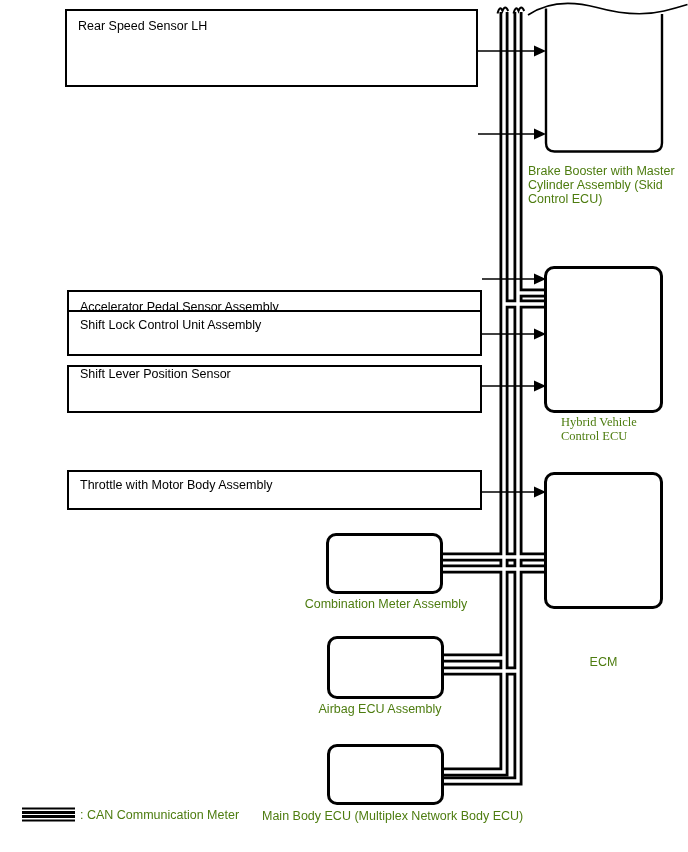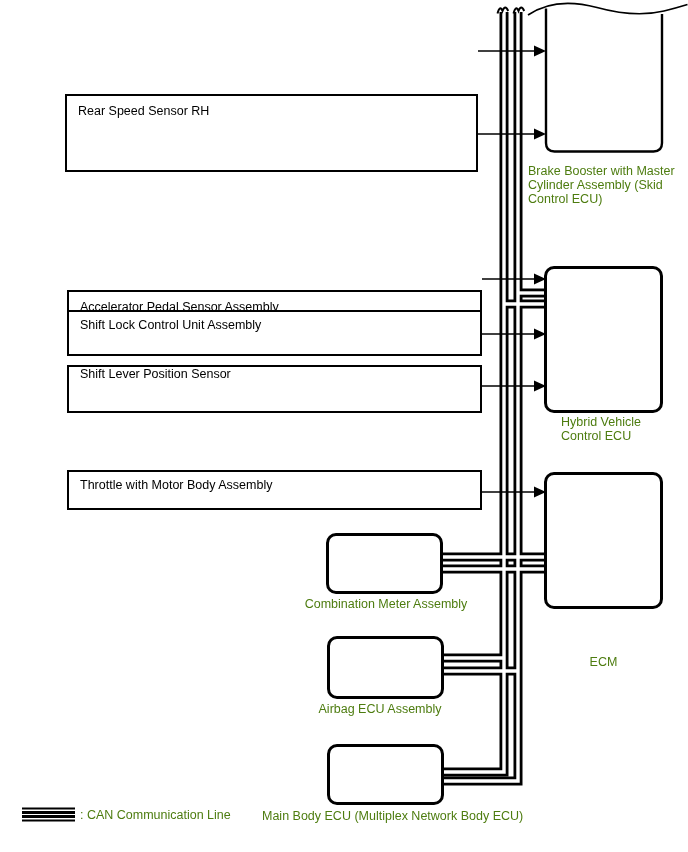--- a/index.html
+++ b/index.html
@@ -71,24 +71,24 @@
     </g>
 
     <g stroke="#000" fill="none">
       <line x1="22" y1="808.5" x2="75" y2="808.5" stroke-width="2"></line>
       <line x1="22" y1="812.5" x2="75" y2="812.5" stroke-width="3"></line>
       <line x1="22" y1="816.5" x2="75" y2="816.5" stroke-width="3"></line>
       <line x1="22" y1="820.5" x2="75" y2="820.5" stroke-width="2"></line>
     </g>
   </svg>
 
+  <div class="box" style="left:65px;top:9px;width:413px;height:78px;">
+    <span class="txt">Rear Speed Sensor LH</span>
+  </div>
 
-  <div class="box" style="left:65px;top:94px;width:413px;height:78px;">
-    <span class="txt">Rear Speed Sensor RH</span>
-  </div>
 
   <div class="box" style="left:67px;top:252px;width:415px;height:48px;margin-top:38px;">
     <span class="txt">Accelerator Pedal Sensor Assembly</span>
   </div>
 
   <div class="box" style="left:67px;top:310px;width:415px;height:46px;">
     <span class="txt" style="top:6px;">Shift Lock Control Unit Assembly</span>
   </div>
 
   <div class="box" style="left:67px;top:365px;width:415px;height:48px;">
@@ -104,25 +104,25 @@
   <div class="rbox" style="left:544px;top:472px;width:119px;height:137px;"></div>
 
   <div class="rbox" style="left:326px;top:533px;width:117px;height:61px;"></div>
 
   <div class="rbox" style="left:327px;top:636px;width:117px;height:63px;"></div>
 
   <div class="rbox" style="left:327px;top:744px;width:117px;height:61px;"></div>
 
   <div class="lbl" style="left:528px;top:164px;width:158px;">Brake Booster with Master Cylinder Assembly (Skid Control ECU)</div>
 
-  <div class="lbl" style="left:561px;top:415px;width:96px;">Hybrid Vehicle Control ECU</div>
+  <div class="lbl" style="left:561px;top:415px;width:96px;font-family:Liberation Serif, serif;">Hybrid Vehicle Control ECU</div>
 
   <div class="lbl ctr" style="left:544px;top:616px;width:119px;margin-top:39px;">ECM</div>
 
   <div class="lbl ctr nowrap" style="left:303px;top:597px;width:166px;">Combination Meter Assembly</div>
 
   <div class="lbl ctr nowrap" style="left:313px;top:702px;width:134px;">Airbag ECU Assembly</div>
 
   <div class="lbl nowrap" style="left:262px;top:809px;">Main Body ECU (Multiplex Network Body ECU)</div>
 
-  <div class="lbl nowrap" style="left:80px;top:808px;">: CAN Communication Line</div>
+  <div class="lbl nowrap" style="left:80px;top:808px;">: CAN Communication Meter</div>
 
 </div>
 
 </body></html>

